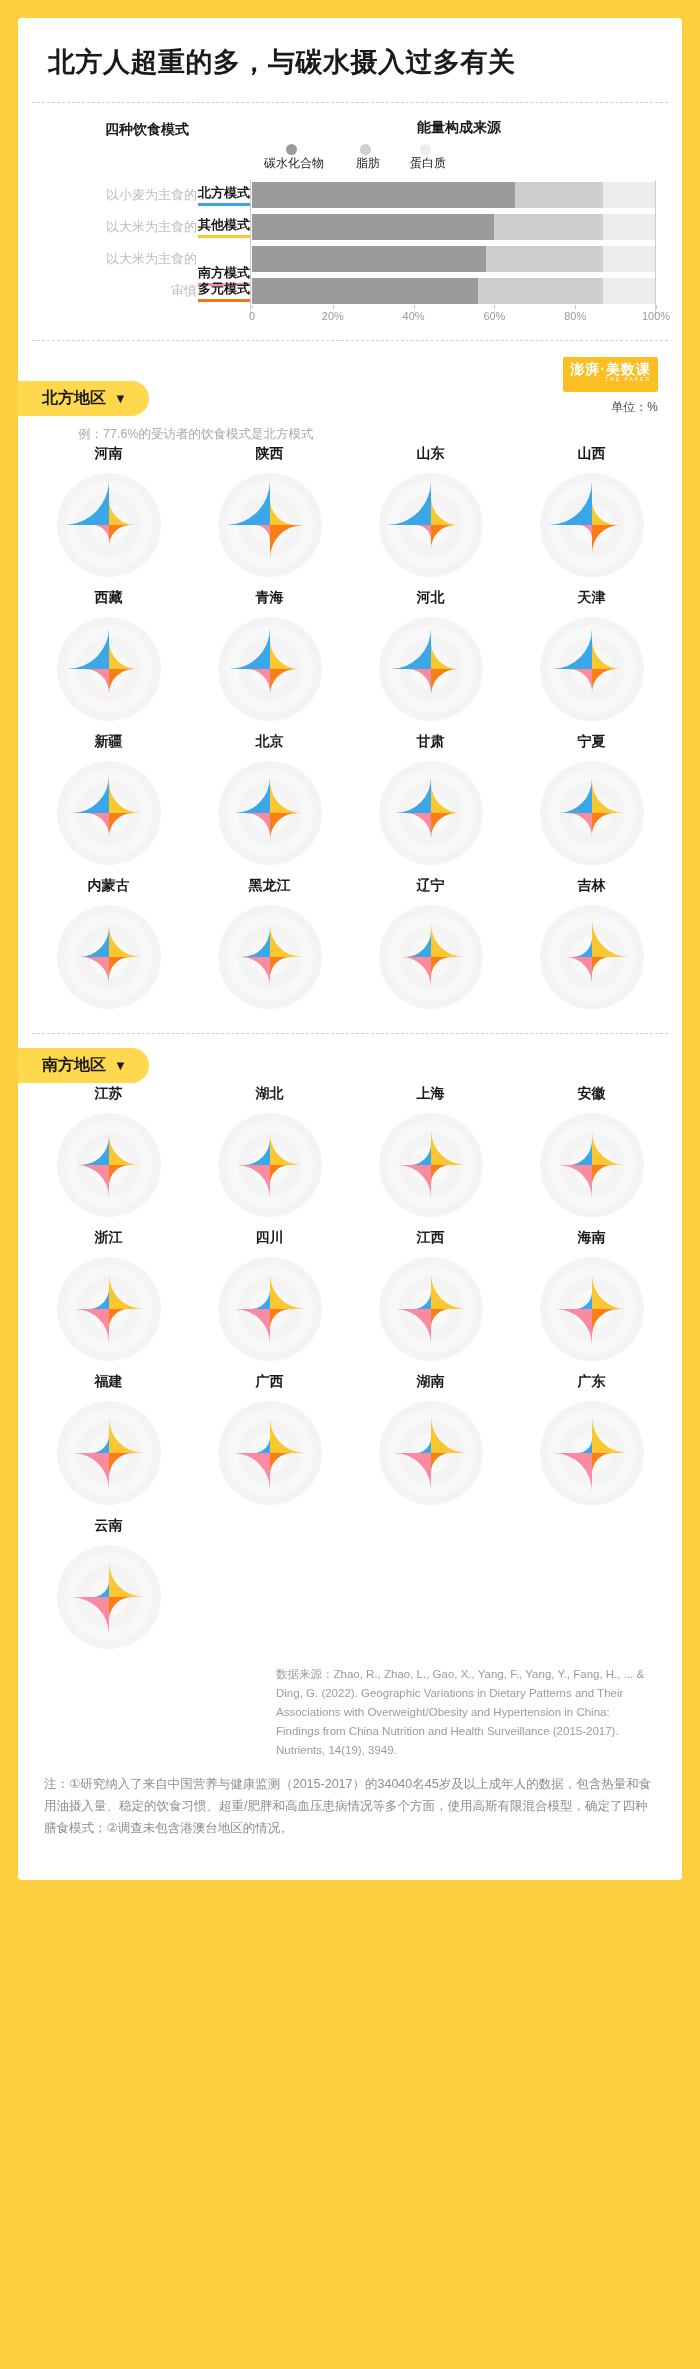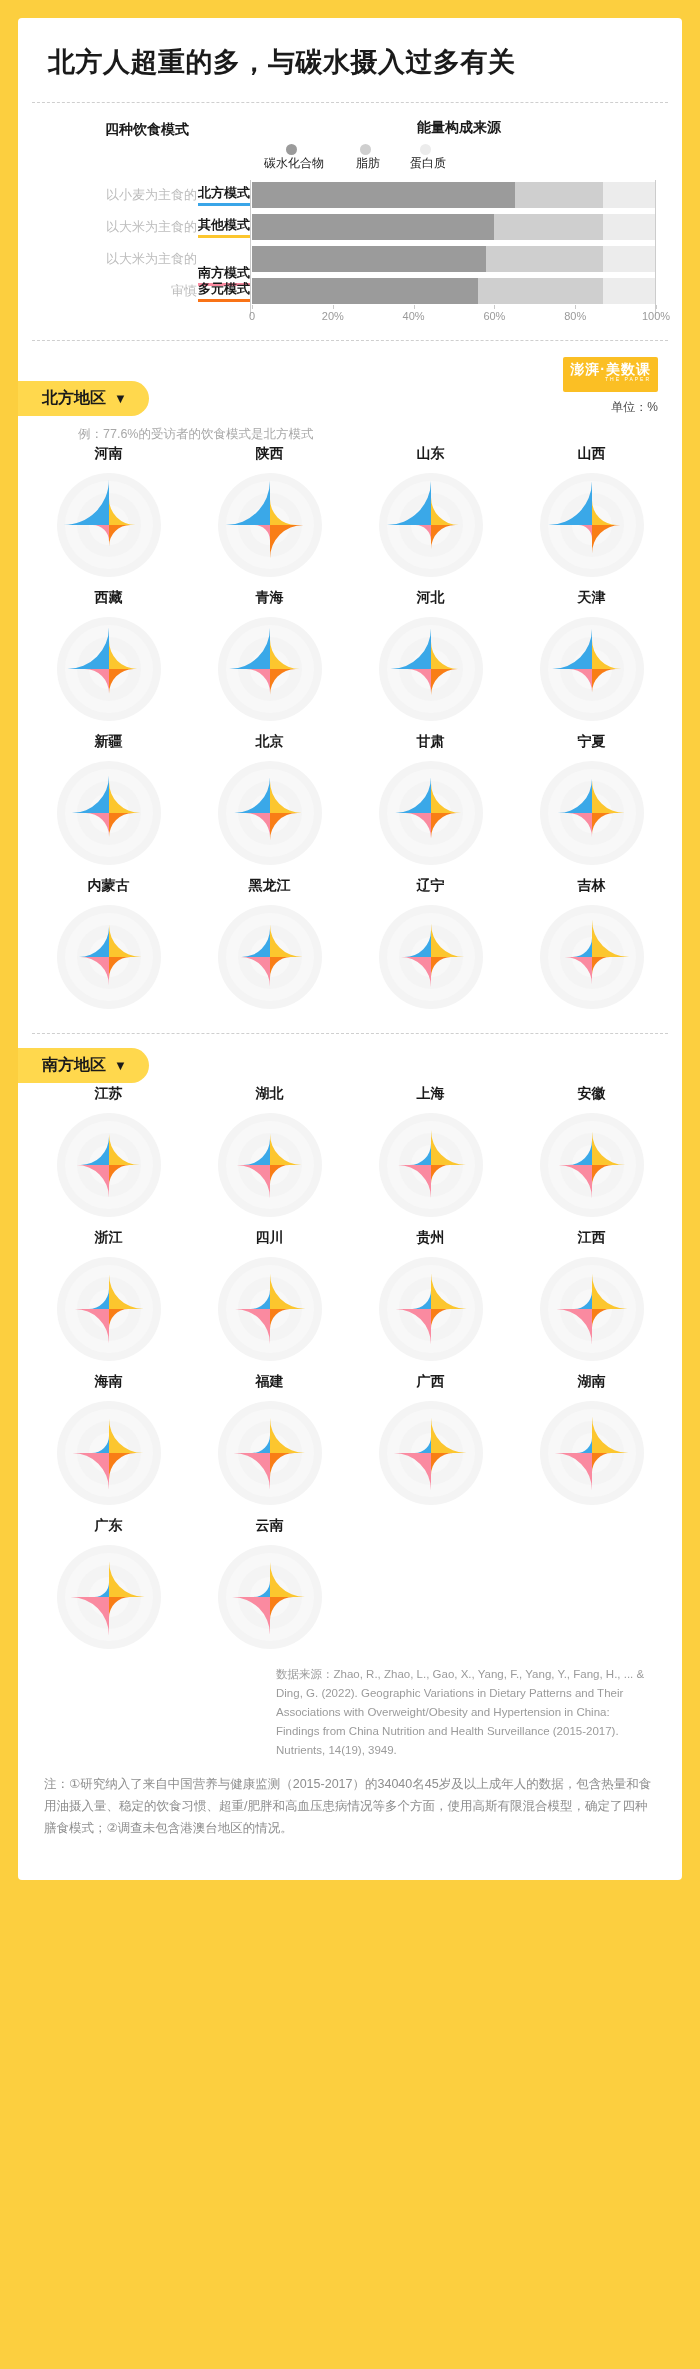--- a/index.html
+++ b/index.html
@@ -592,35 +592,20 @@
               <circle cx="65" cy="60" r="32" fill="#f4f4f4"></circle>
               <circle cx="65" cy="60" r="20" fill="#f8f8f8"></circle>
               <path d="M 65 60 L 65 24.679667498733814 A 35.320332501266186 35.320332501266186 0 0 0 100.3203325012662 60 Z" fill="#fcc62e"></path>
               <path d="M 65 60 L 84.95361019966062 60 A 19.953610199660616 19.953610199660616 0 0 0 65 79.95361019966062 Z" fill="#f97e16"></path>
               <path d="M 65 60 L 65 94.94256407306139 A 34.942564073061384 34.942564073061384 0 0 0 30.057435926938616 60.00000000000001 Z" fill="#fa8aa0"></path>
               <path d="M 65 60 L 45.722981143340654 60 A 19.277018856659346 19.277018856659346 0 0 0 65 40.722981143340654 Z" fill="#3aa8e8"></path>
             </svg>
           </div>
         </div>
         <div class="cell">
-          <div class="cell-name">贵州</div>
-          <div>
-            <svg class="dial" viewBox="0 0 130 118">
-              <circle cx="65" cy="60" r="52" fill="#f4f4f4"></circle>
-              <circle cx="65" cy="60" r="44" fill="#f8f8f8"></circle>
-              <circle cx="65" cy="60" r="32" fill="#f4f4f4"></circle>
-              <circle cx="65" cy="60" r="20" fill="#f8f8f8"></circle>
-              <path d="M 65 60 L 65 24.305896957620575 A 35.694103042379425 35.694103042379425 0 0 0 100.69410304237942 60 Z" fill="#fcc62e"></path>
-              <path d="M 65 60 L 84.27701885665934 60 A 19.277018856659346 19.277018856659346 0 0 0 65 79.27701885665934 Z" fill="#f97e16"></path>
-              <path d="M 65 60 L 65 95.3203325012662 A 35.320332501266186 35.320332501266186 0 0 0 29.679667498733814 60.00000000000001 Z" fill="#fa8aa0"></path>
-              <path d="M 65 60 L 46.42419982880952 60 A 18.57580017119048 18.57580017119048 0 0 0 65 41.42419982880952 Z" fill="#3aa8e8"></path>
-            </svg>
-          </div>
-        </div>
-        <div class="cell">
           <div class="cell-name">江西</div>
           <div>
             <svg class="dial" viewBox="0 0 130 118">
               <circle cx="65" cy="60" r="52" fill="#f4f4f4"></circle>
               <circle cx="65" cy="60" r="44" fill="#f8f8f8"></circle>
               <circle cx="65" cy="60" r="32" fill="#f4f4f4"></circle>
               <circle cx="65" cy="60" r="20" fill="#f8f8f8"></circle>
               <path d="M 65 60 L 65 24.679667498733814 A 35.320332501266186 35.320332501266186 0 0 0 100.3203325012662 60 Z" fill="#fcc62e"></path>
               <path d="M 65 60 L 83.57580017119048 60 A 18.57580017119048 18.57580017119048 0 0 0 65 78.57580017119048 Z" fill="#f97e16"></path>
               <path d="M 65 60 L 65 95.69410304237942 A 35.694103042379425 35.694103042379425 0 0 0 29.305896957620575 60.00000000000001 Z" fill="#fa8aa0"></path>

